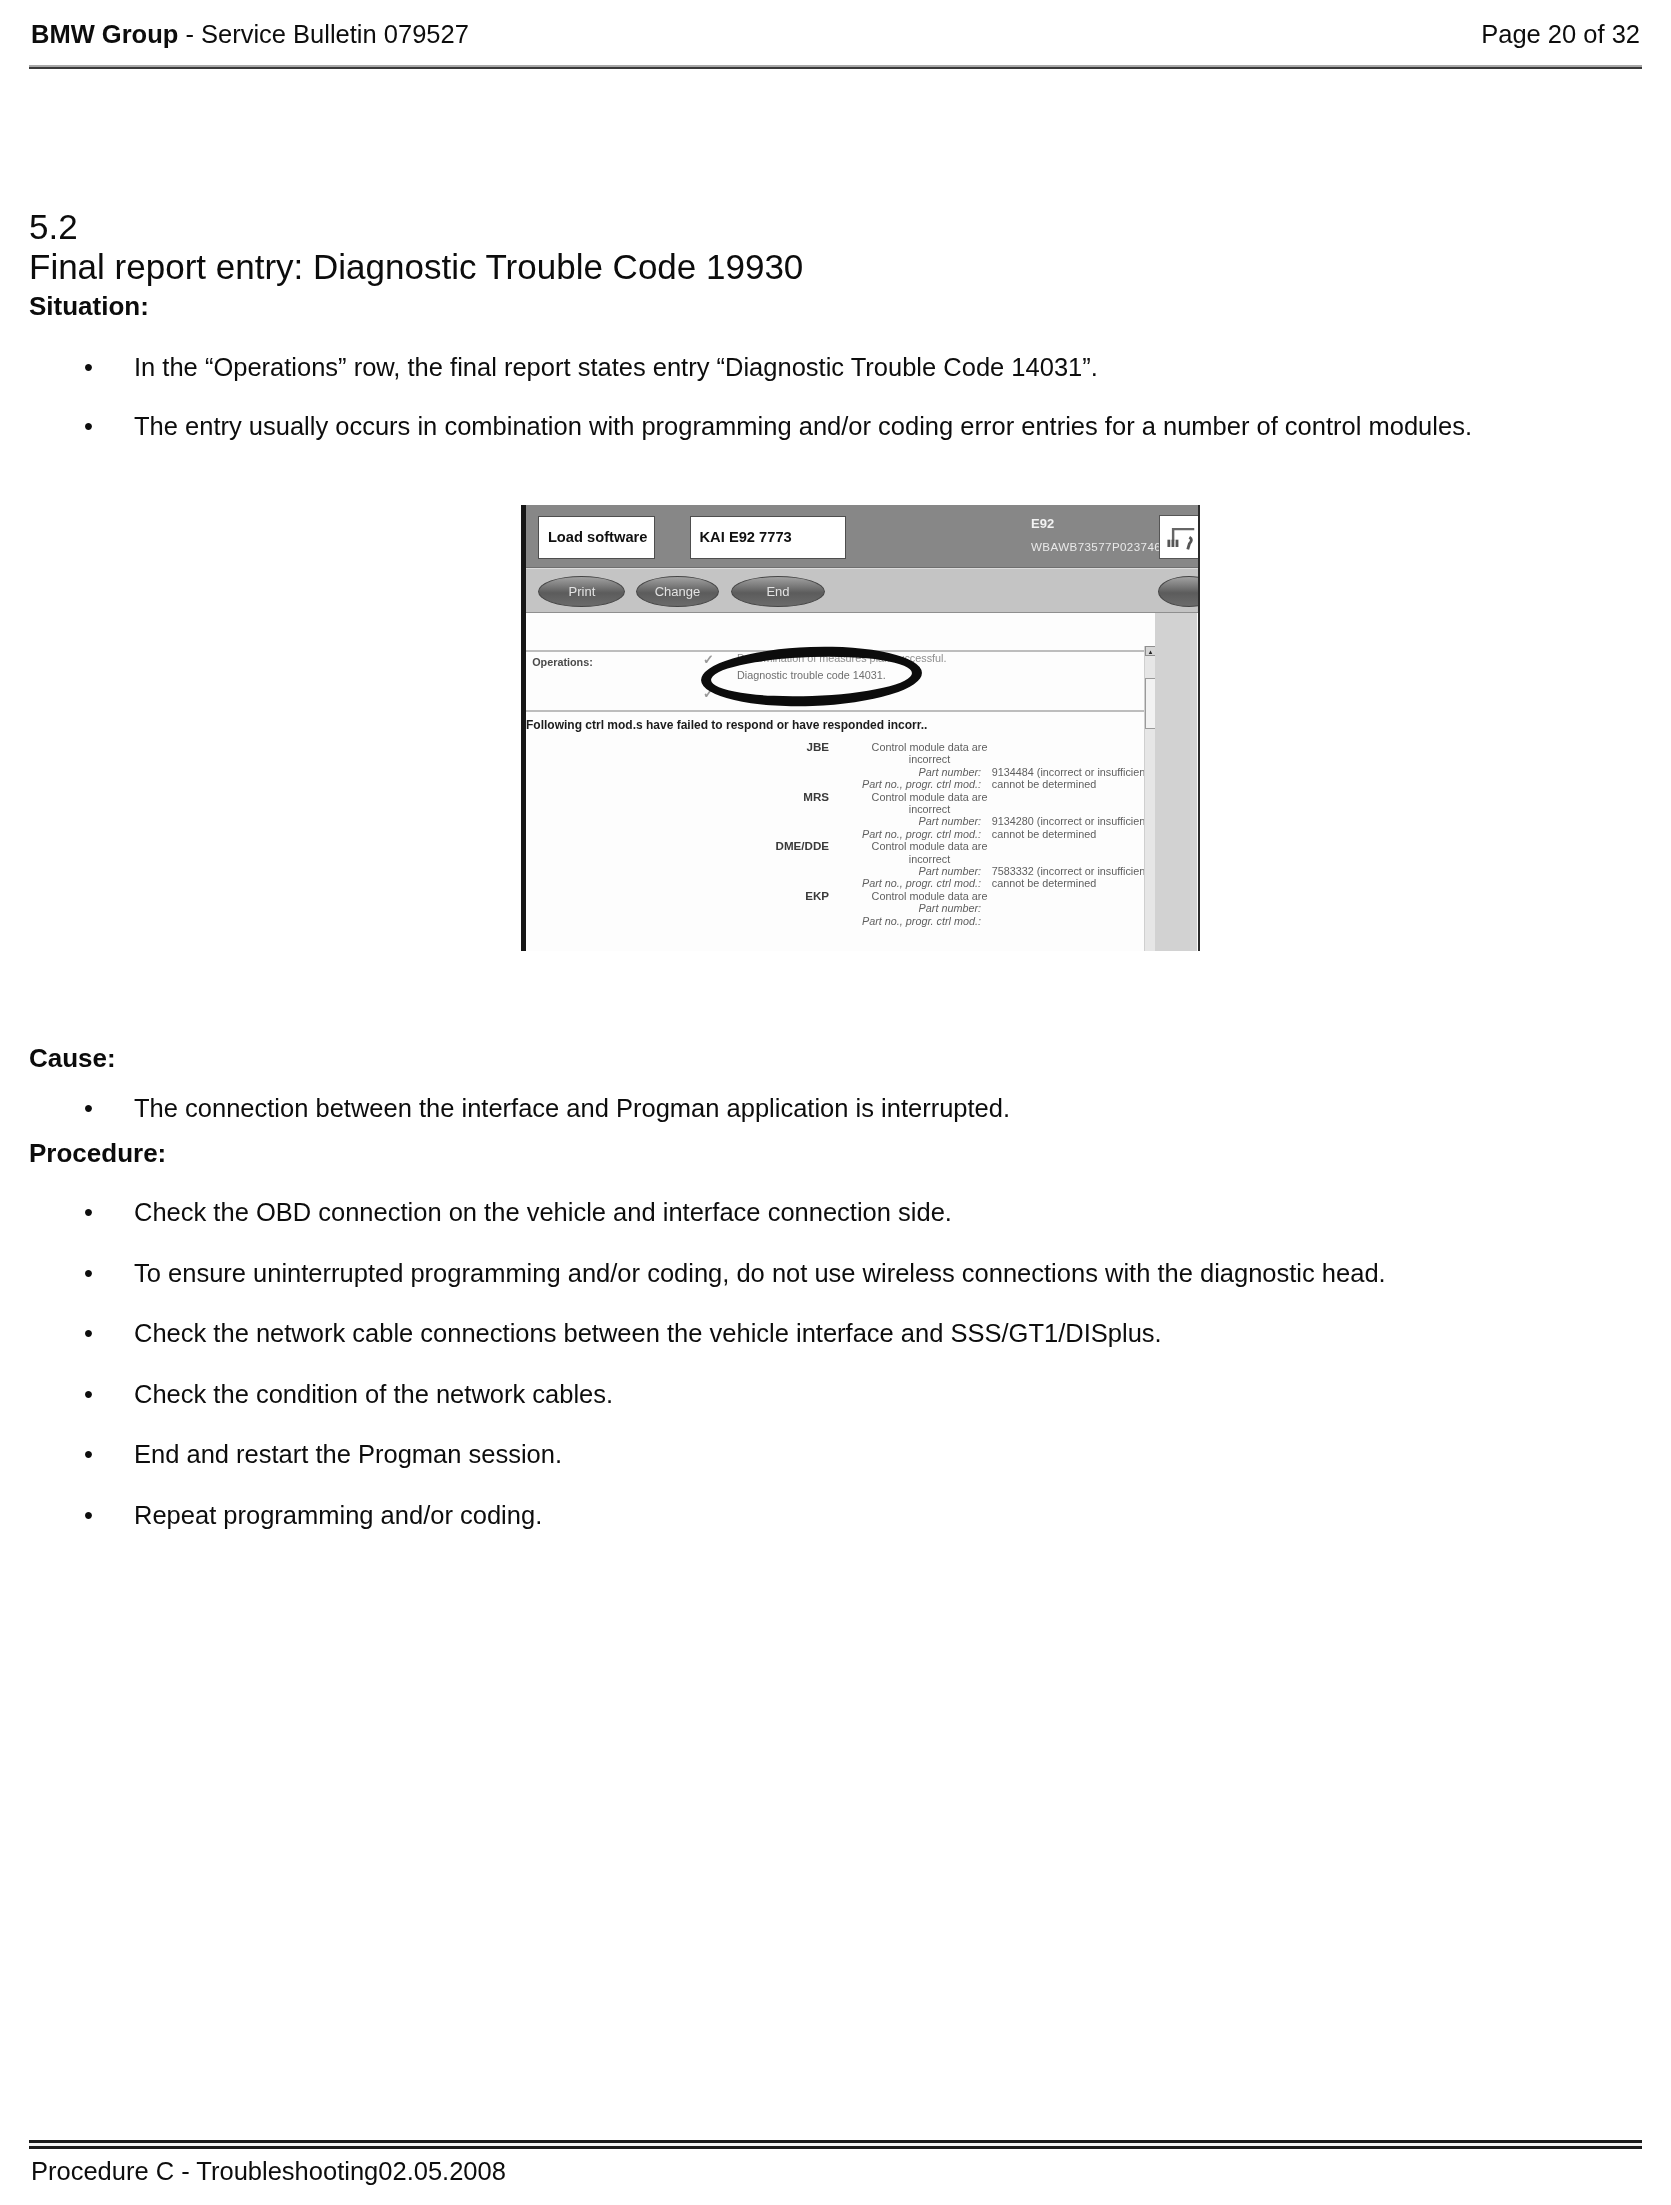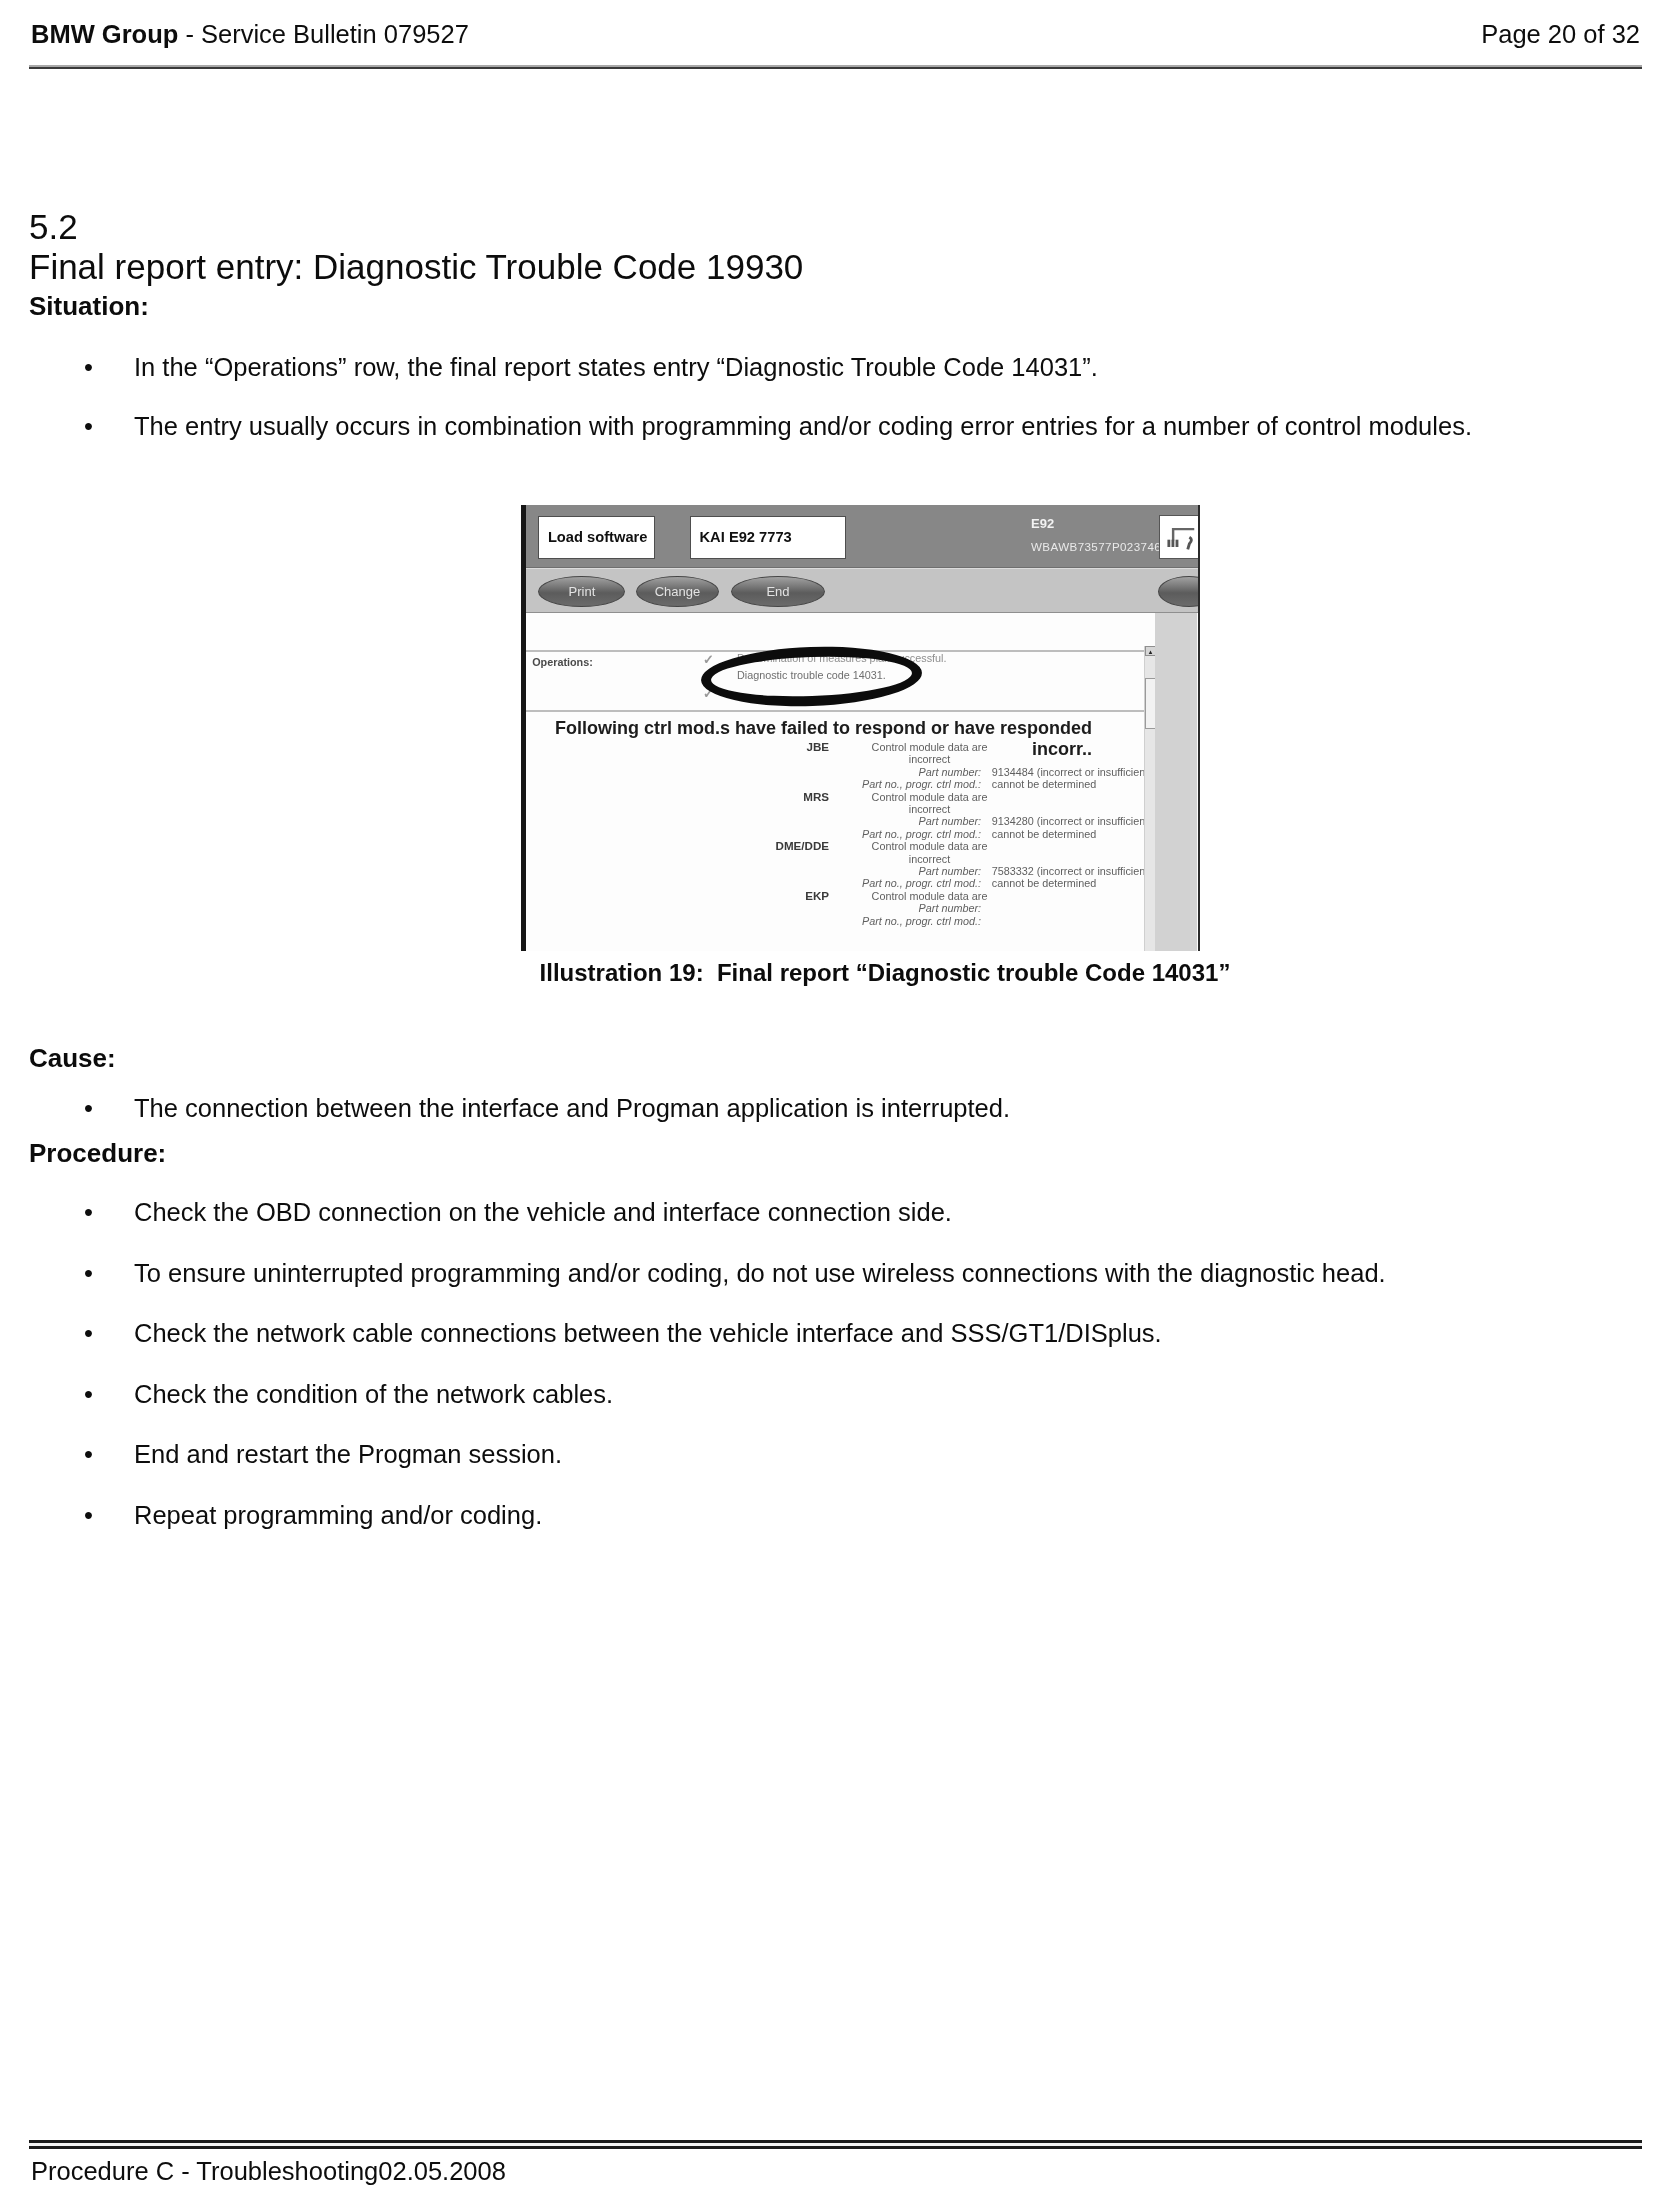--- a/index.html
+++ b/index.html
@@ -72,22 +72,22 @@
   #hline1 { top: 37px; }
   #hline2 { top: 97px; }
   .ops-label { position: absolute; left: 6.2px; top: 43px; font-size: 10.8px; font-weight: bold; color: #4a4a4a; }
   .ops-lines { position: absolute; left: 177px; top: 39px; }
   .ops-line { display: flex; height: 17px; align-items: flex-start; }
   .ops-line .check { width: 34px; color: #9a9a9a; font-size: 13px; font-weight: bold; }
   .ops-line .ops-text { font-size: 10.8px; color: #8e8e8e; }
   .ops-lines div.ops-line:nth-of-type(2) .ops-text { color: #6f6f6f; }
   .ellipse { position: absolute; left: 175px; top: 34px; width: 221px; height: 59px;
              border: 10px solid #0c0c0c; border-radius: 50%; transform: rotate(-2deg); z-index: 5; }
-  .failed-heading { position: absolute; top: 105px; left: 0; width: 566px; text-align: right;
-                    font-size: 18px; font-weight: bold; color: #1c1c1c; }
+  .failed-heading { position: absolute; top: 105px; left: 0; width: 566px; text-align: left;
+                    font-size: 12px; font-weight: bold; color: #1c1c1c; }
   .modules { position: absolute; top: 128px; left: 0; width: 692px; }
   .module { display: grid; grid-template-columns: 303px 1fr; }
   .m-name { text-align: right; font-weight: bold; font-size: 11.6px; color: #3a3a3a; line-height: 12.4px; }
   .m-detail { font-size: 10.8px; color: #5f5f5f; line-height: 12.4px; }
   .m-status { margin-left: 27px; width: 147px; text-align: center; }
   .m-pair { display: grid; grid-template-columns: 152px 166px; column-gap: 10.8px; align-items: center; }
   .m-label { text-align: right; font-style: italic; }
   .m-value { text-align: left; }
 
   .scroll-track { position: absolute; left: 618px; top: 32.5px; width: 10.8px; height: 306px;
@@ -256,21 +256,20 @@
         </div>
 
       <div class="scroll-track">
         <div class="scroll-btn">▴</div>
         <div class="scroll-thumb"></div>
       </div>
       <div class="side-panel"></div>
     </div>
   </div>
 
-  <div class="caption">Illustration 19:  Final report “Diagnostic trouble Code 14031”</div>
 
   <h2 class="subhead" id="cause-head">Cause:</h2>
   <ul class="bullets" id="cause-bullets">
 
       <li>
         <span class="dot">•</span>
         <span class="btxt">The connection between the interface and Progman application is interrupted.</span>
       </li>
     </ul>
 

